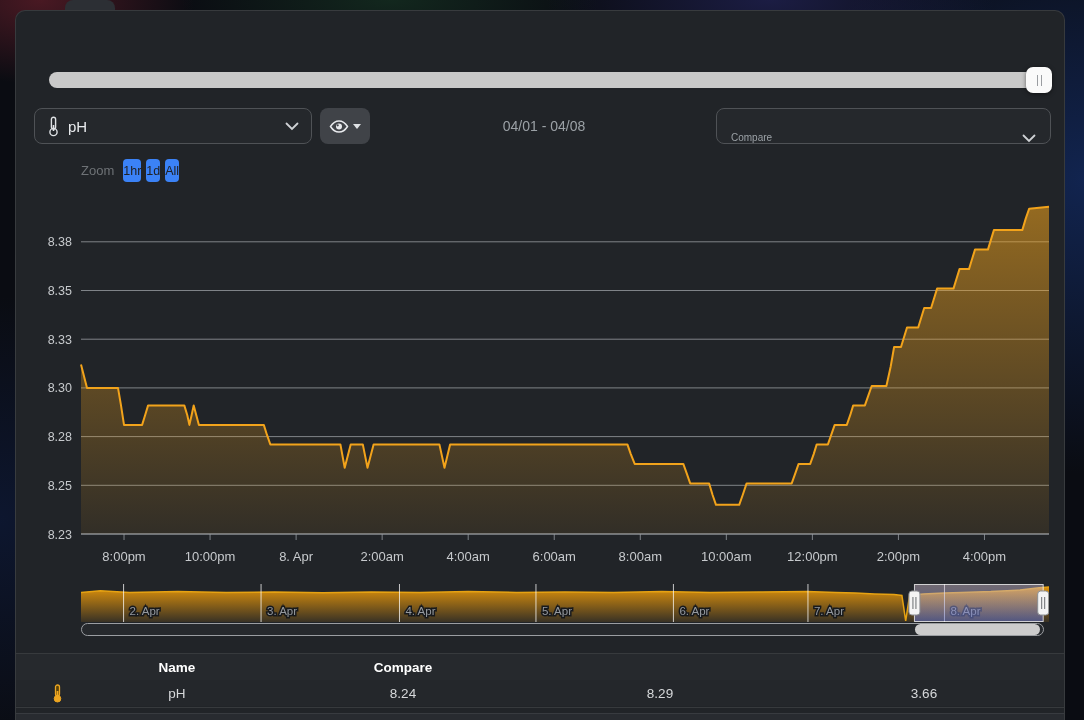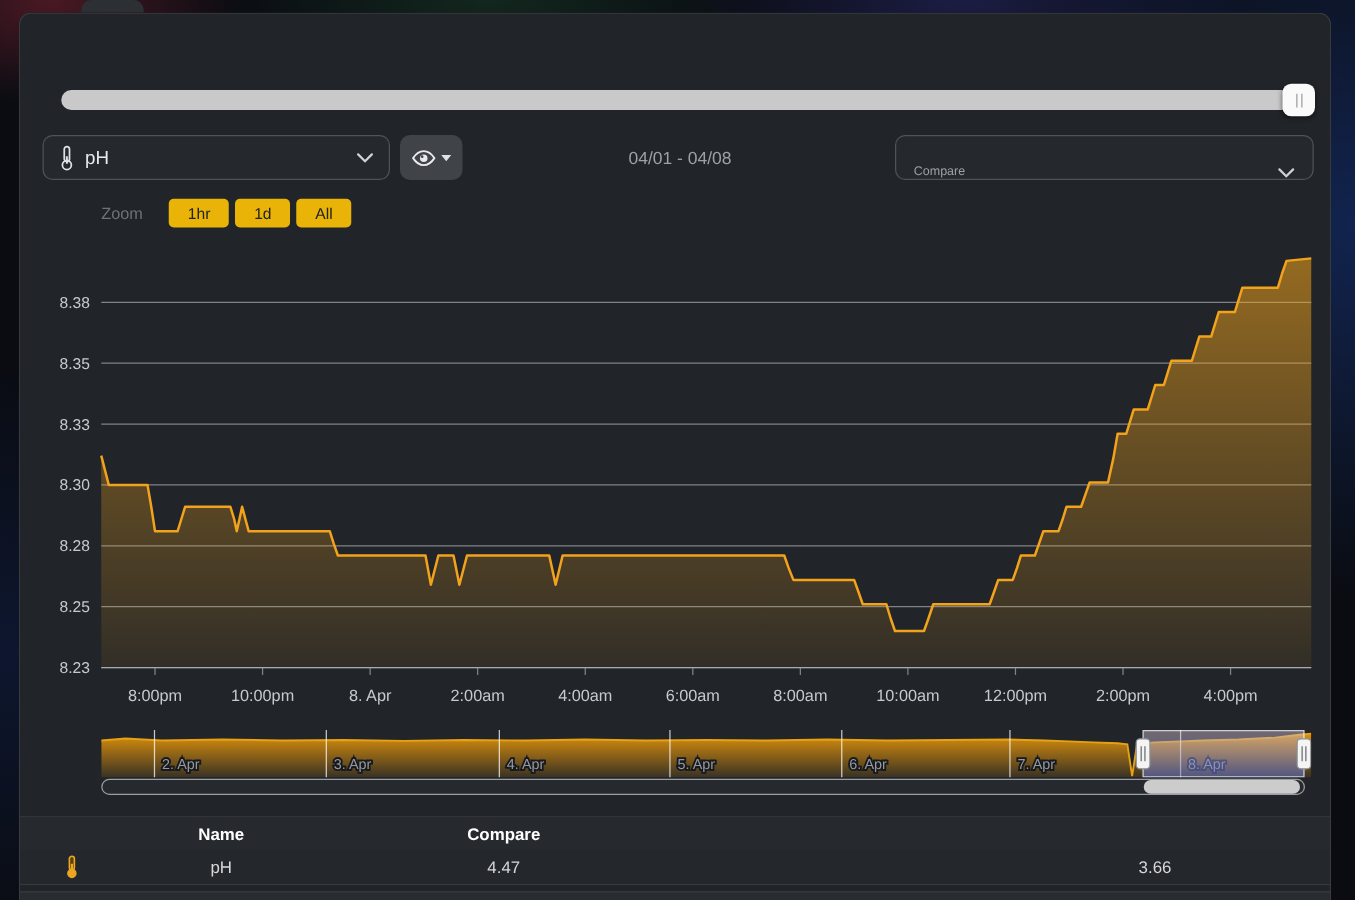--- a/index.html
+++ b/index.html
@@ -42,22 +42,22 @@
     justify-content:center; gap:4px; }
   .caret-down { width:0; height:0; border-left:4px solid transparent;
     border-right:4px solid transparent; border-top:5px solid #dfe2e5; }
   .date-range { position:absolute; left:428px; top:97px; width:200px; height:36px;
     display:flex; align-items:center; justify-content:center;
     color:#9ba1a6; font-size:14px; }
 
   
   .zoom-row { position:absolute; left:65px; top:148px; height:23px;
     display:flex; align-items:center; gap:5px; }
-  .zoom-label { color:#6e7276; font-size:13px; margin-right:16px; }
-  .zoom-btn { height:23px; padding:0 15px; background:#eab308; color:#202226;
+  .zoom-label { color:#6e7276; font-size:13px; margin-right:4px; }
+  .zoom-btn { height:23px; padding:0 0; background:#3b82f6; color:#202226;
     border:none; border-radius:4px; font-size:12.5px; font-family:inherit; }
 
   svg text { font-family:"Liberation Sans", sans-serif; }
   .main-chart { position:absolute; left:0; top:186px; }
   .navigator { position:absolute; left:65px; top:573px; }
 
   
   .nav-scrollbar { position:absolute; left:65px; top:612px; width:963px; height:13px;
     background:#26292d; border:1px solid #9b9ea2; border-radius:7px; }
   .nav-scroll-thumb { position:absolute; top:0px; height:11px;
@@ -239,20 +239,21 @@
     <div class="hairline" style="top:27px"></div>
     <div class="stats-row">
       <div class="cell c-icon">
         <svg width="11" height="19" viewBox="0 0 11 19">
           <rect x="3.5" y="1" width="4" height="11" rx="2" fill="#5a4206" stroke="#eda621" stroke-width="1.3"></rect>
           <circle cx="5.5" cy="14.7" r="3.3" fill="#eda621" stroke="#eda621" stroke-width="1"></circle>
           <line x1="5.5" y1="7" x2="5.5" y2="13" stroke="#eda621" stroke-width="1.8"></line>
         </svg>
       </div>
       <div class="cell c-name">pH</div>
-      <div class="cell c-min">4.47</div>
+      <div class="cell c-min">8.24</div>
+      <div class="cell c-avg">8.29</div>
       <div class="cell c-max">3.66</div>
     </div>
     <div class="hairline" style="top:54px"></div>
   </div>
 
   <div class="bottom-strip"></div>
 </div>
 
 </body></html>

